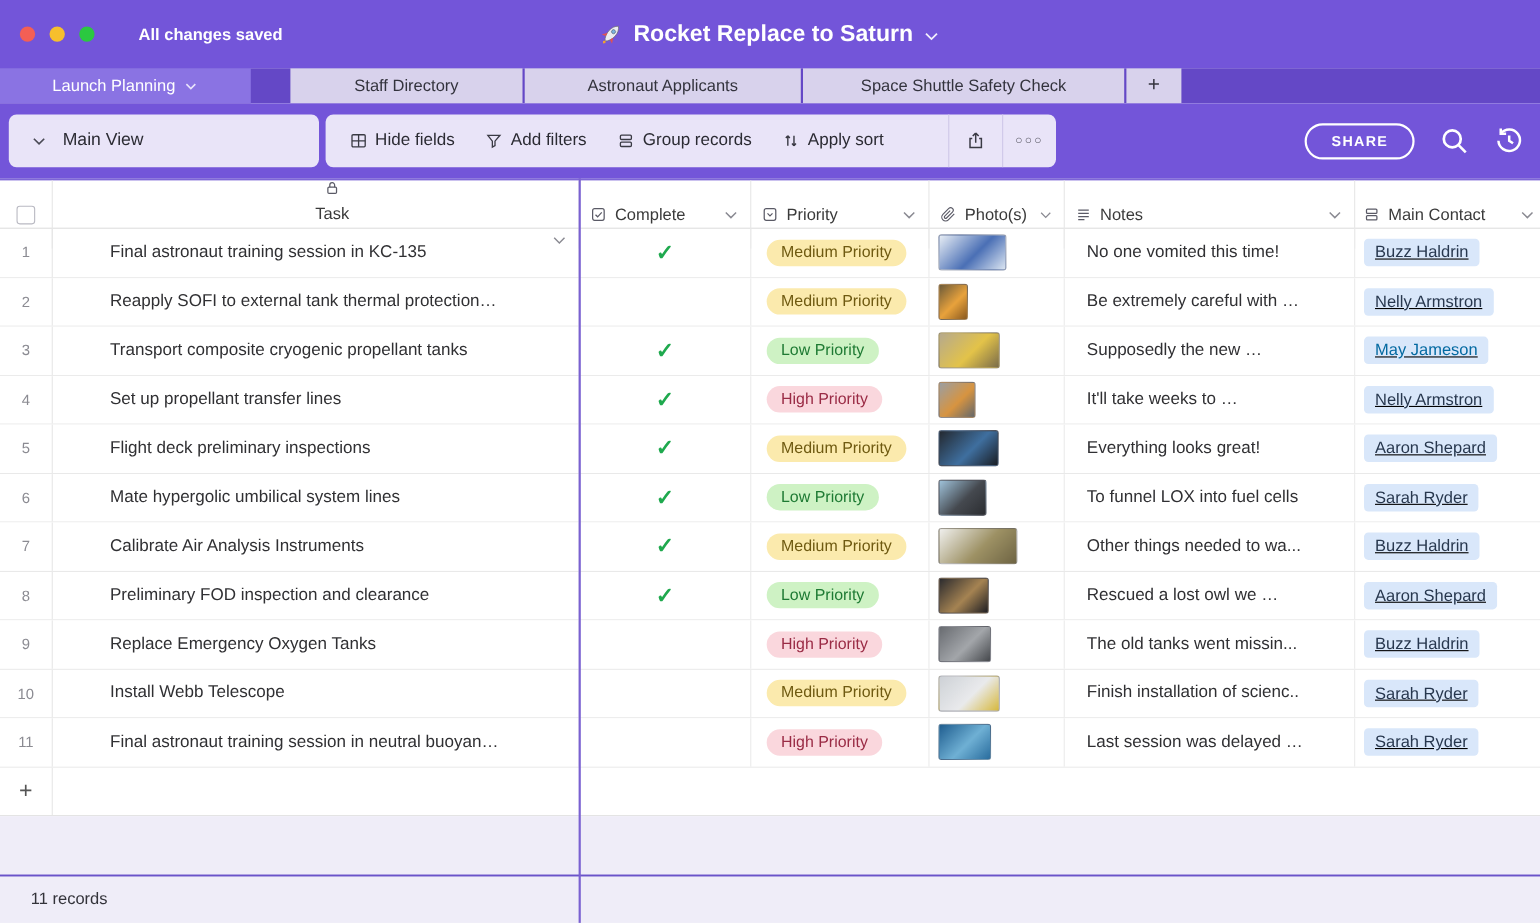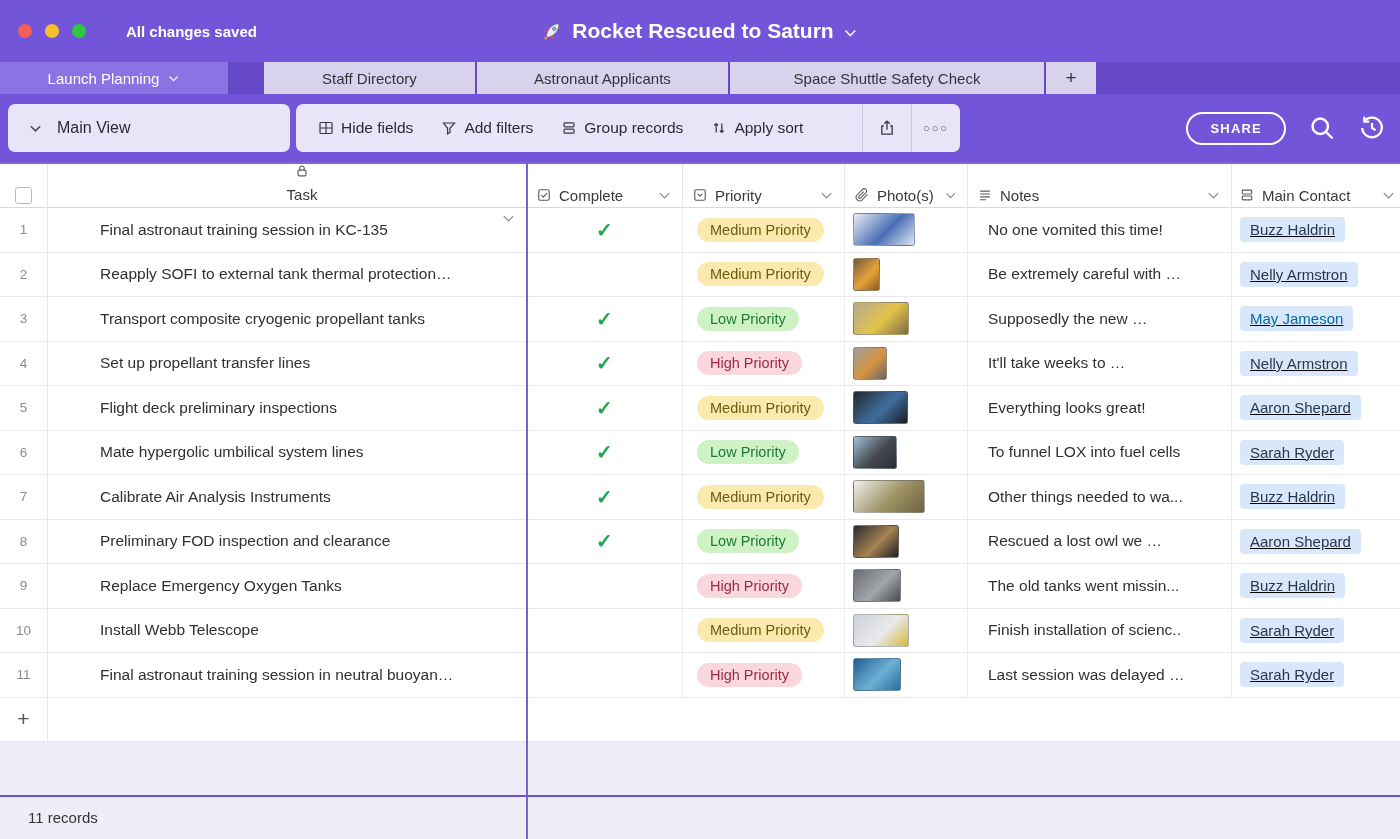--- a/index.html
+++ b/index.html
@@ -23,21 +23,21 @@
   .avatar { position:relative; width:33px; height:33px; border-radius:50%; background:#4b4a52; overflow:hidden; cursor:pointer; }
   .avatar .head { position:absolute; left:50%; top:7px; transform:translateX(-50%); width:13px; height:13px; border-radius:50%; background:#cfc6ba; }
   .avatar .body { position:absolute; left:50%; top:21px; transform:translateX(-50%); width:23px; height:14px; border-radius:50% 50% 0 0; background:#8d8a86; }
   .avatar .dot { position:absolute; right:0; bottom:1px; width:9px; height:9px; border-radius:50%; background:#35c24a; }
 
   
   .tabbar { height:32px; background:#6448c6; display:flex; align-items:stretch; }
   .tab { display:flex; align-items:center; justify-content:center; gap:8px; font-size:15px;
     background:#d8d2ec; color:#33333d; margin-right:2px; cursor:pointer; }
   .tab.active { background:#8a73e3; color:#fff; font-weight:500; }
-  .tab.t0{ width:228px; } .tab.t1{ width:211px;margin-left:34px; } .tab.t2{ width:251px; } .tab.t3{ width:314px; }
+  .tab.t0{ width:228px; } .tab.t1{ width:211px;margin-left:34px; } .tab.t2{ width:251px; } .tab.t3{ width:292px; }
   .tab.add { width:50px; font-size:19px; color:#33333d; }
 
   
   .toolbar { position:relative; height:68px; background:#7355d9; }
   .viewbox { position:absolute; left:8px; top:10px; width:282px; height:48px; background:#e9e4f8;
     border-radius:7px; display:flex; align-items:center; gap:14px; padding-left:20px;
     font-size:16px; color:#2b2b33; cursor:pointer; }
   .btnbox { position:absolute; left:296px; top:10px; width:664px; height:48px; background:#e9e4f8;
     border-radius:7px; display:flex; align-items:center; }
   .tb-btn { display:flex; align-items:center; gap:7px; font-size:15.5px; color:#2b2b33;
@@ -107,21 +107,21 @@
     <div class="title-group">
       <svg width="22" height="22" viewBox="0 0 24 24">
         <g transform="rotate(42 12 12)">
           <path d="M12 1.5c2.6 2.1 4.1 5.4 4.1 9.4s-1.5 8.3-4.1 10.4c-2.6-2.1-4.1-6.4-4.1-10.4s1.5-7.3 4.1-9.4z" fill="#ececf2" stroke="#6b6b76" stroke-width="0.7"></path>
           <circle cx="12" cy="8.8" r="2" fill="#7ab3e0" stroke="#55606e" stroke-width="0.6"></circle>
           <path d="M8.2 13.5l-3.1 5.2 4.2-1.6z" fill="#e05252"></path>
           <path d="M15.8 13.5l3.1 5.2-4.2-1.6z" fill="#e05252"></path>
           <path d="M12 20.6l-1.6 2 1.6 1.9 1.6-1.9z" fill="#f0a030"></path>
         </g>
       </svg>
-      <span>Rocket Rescued to Saturn</span>
+      <span>Rocket Replace to Saturn</span>
       <svg class="chev" width="16" height="16" viewBox="0 0 16 16">
           <path d="M3 5.5l5 5 5-5" fill="none" stroke="#fff" stroke-width="1.7"></path>
         </svg>
     </div>
 
   </div>
 
   <div class="tabbar">
     <div class="tab t0 active">
       <span>Launch Planning</span>

